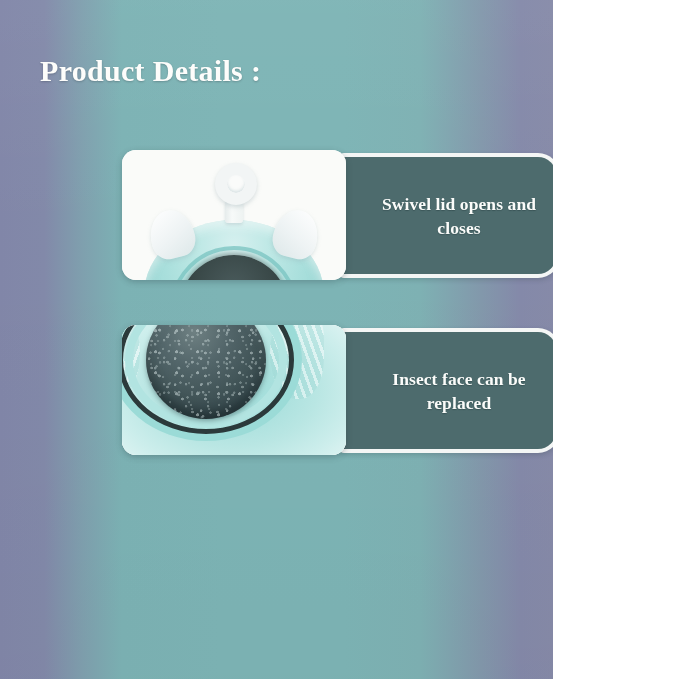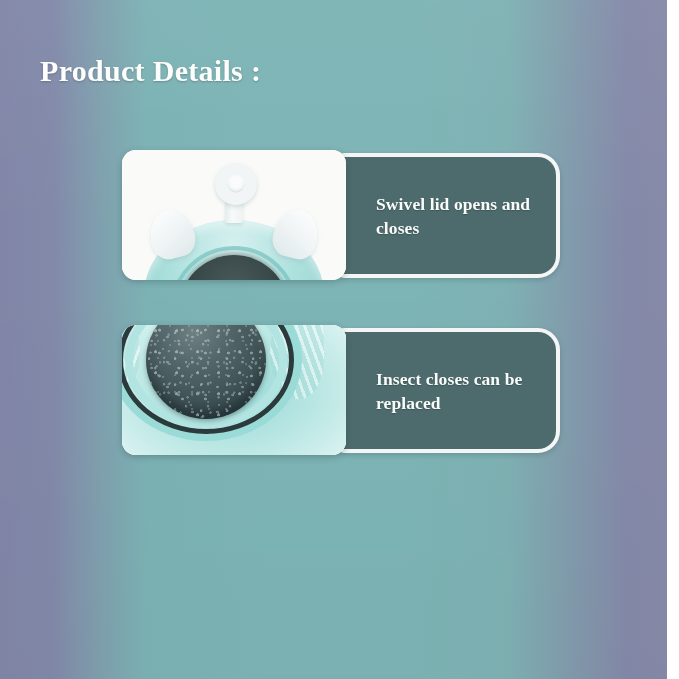--- a/index.html
+++ b/index.html
@@ -6,21 +6,21 @@
     margin: 0;
     padding: 0;
     background: #ffffff;
   }
   body {
     font-family: "Liberation Serif", "DejaVu Serif", serif;
   }
 
   #infographic {
     position: relative;
-    width: 667px;
+    width: 553px;
     height: 679px;
     overflow: hidden;
     background:
       linear-gradient(to right,
         #8186a8 0%,
         #8289a9 8%,
         #7fa0ae 15%,
         #7cb2b4 22%,
         #7db4b5 40%,
         #7db4b5 62%,
@@ -49,20 +49,21 @@
     letter-spacing: 0.3px;
     text-shadow: 0 1px 2px rgba(40,50,60,0.30);
     white-space: nowrap;
   }
 
   .detail-card {
     position: absolute;
     left: 122px;
     width: 438px;
     height: 130px;
+    text-align: center;
   }
   #card-1 { top: 150px; }
   #card-2 { top: 325px; }
   #card-3 { top: 505px; }
 
   
   .caption-panel {
     position: absolute;
     left: 218px;
     top: 3px;
@@ -404,21 +405,21 @@
         <div class="p1-inner-dark"></div>
         <div class="p1-rim"></div>
       </div>
     </div>
 
   </div>
 
   <div class="detail-card" id="card-2">
 
     <div class="caption-panel">
-      <div class="caption-text">Insect closes can be replaced</div>
+      <div class="caption-text">Insect face can be replaced</div>
     </div>
 
     <div class="photo-panel">
       <div class="photo-stage">
         <div class="p2-outer">
           <div class="p2-pleat-l"></div>
           <div class="p2-pleat-r"></div>
           <div class="p2-ring-a"></div>
           <div class="p2-ring-dark"></div>
           <div class="p2-ring-b"></div>

